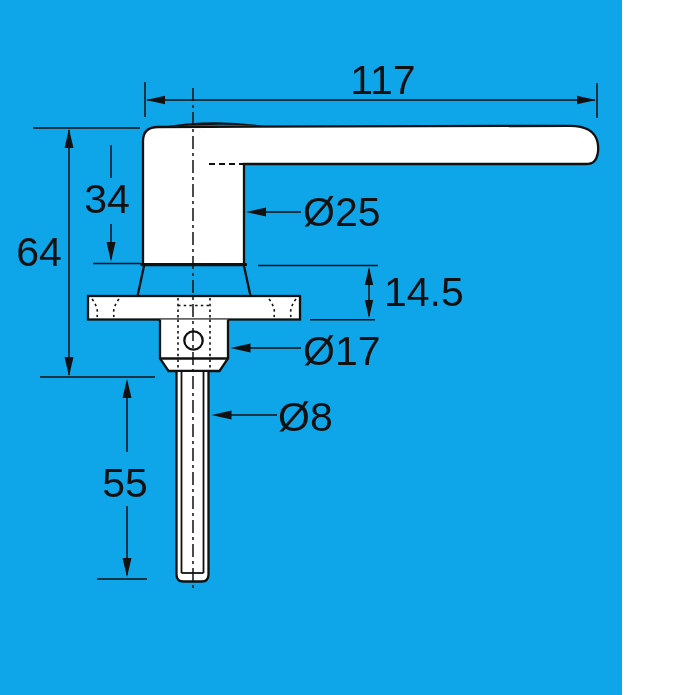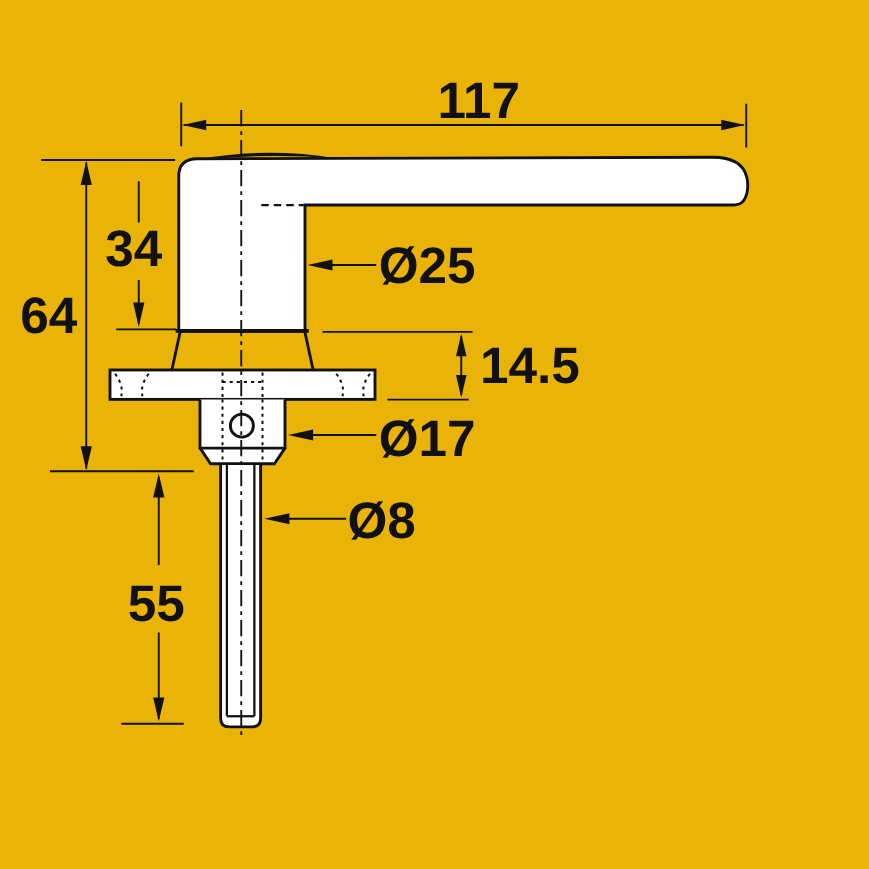--- a/index.html
+++ b/index.html
@@ -5,24 +5,23 @@
   html, body {
     margin: 0;
     padding: 0;
     width: 695px;
     height: 695px;
     background: #ffffff;
     overflow: hidden;
   }
   .drawing-stage {
     position: relative;
-    width: 695px;
+    width: 622px;
     height: 695px;
-    background: #eab308;
-    font-weight: bold;
+    background: #0ea5e9;
   }
   svg { display: block; }
   .outline   { stroke: #111111; stroke-width: 2.3; fill: none; stroke-linecap: round; }
   .outline-f { stroke: #111111; stroke-width: 2.3; fill: #ffffff; }
   .thickline { stroke: #111111; stroke-width: 3;   fill: none; }
   .innerline { stroke: #111111; stroke-width: 1.8; fill: none; }
   .hiddenline{ stroke: #111111; stroke-width: 1.6; fill: none; stroke-dasharray: 2.5 3.2; }
   .hiddendash{ stroke: #111111; stroke-width: 1.8; fill: none; stroke-dasharray: 6 4; }
   .centerline{ stroke: #111111; stroke-width: 1.5; fill: none; stroke-dasharray: 13 4 3 4; }
   .dimline   { stroke: #111111; stroke-width: 1.5; fill: none; stroke-linecap: butt; }

